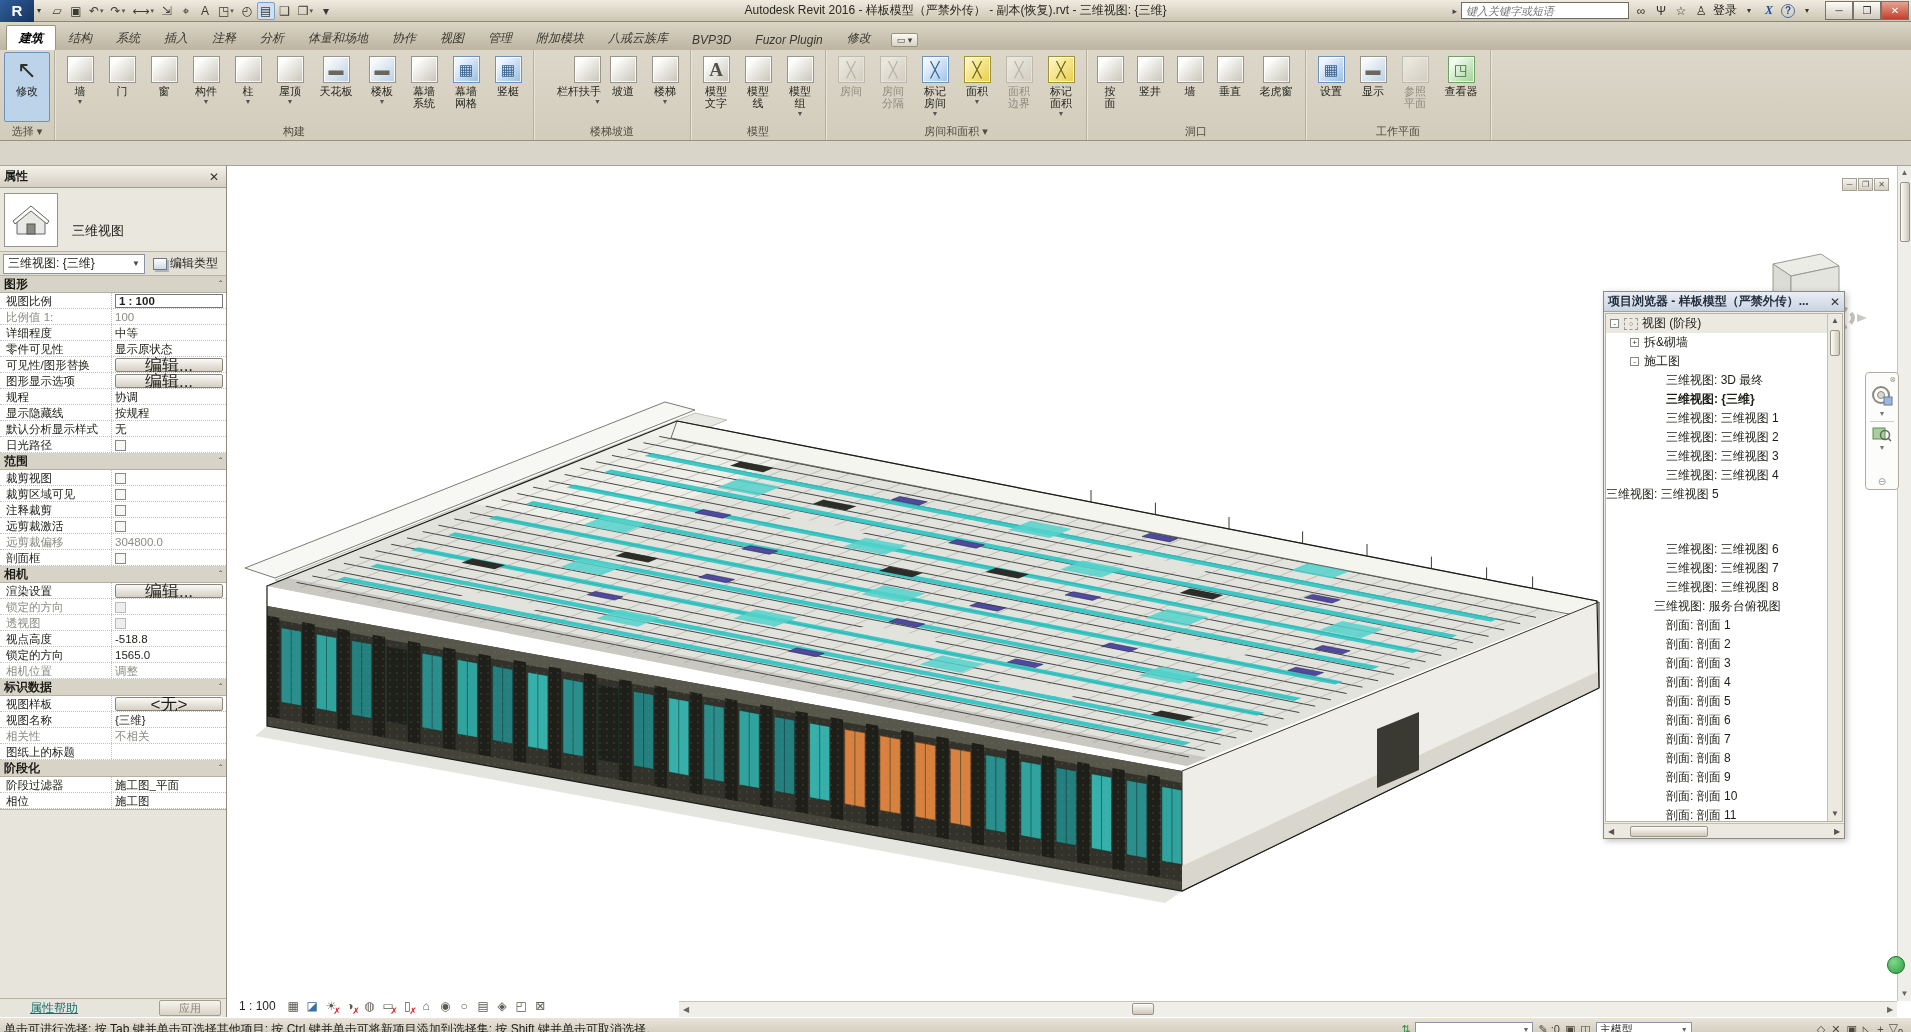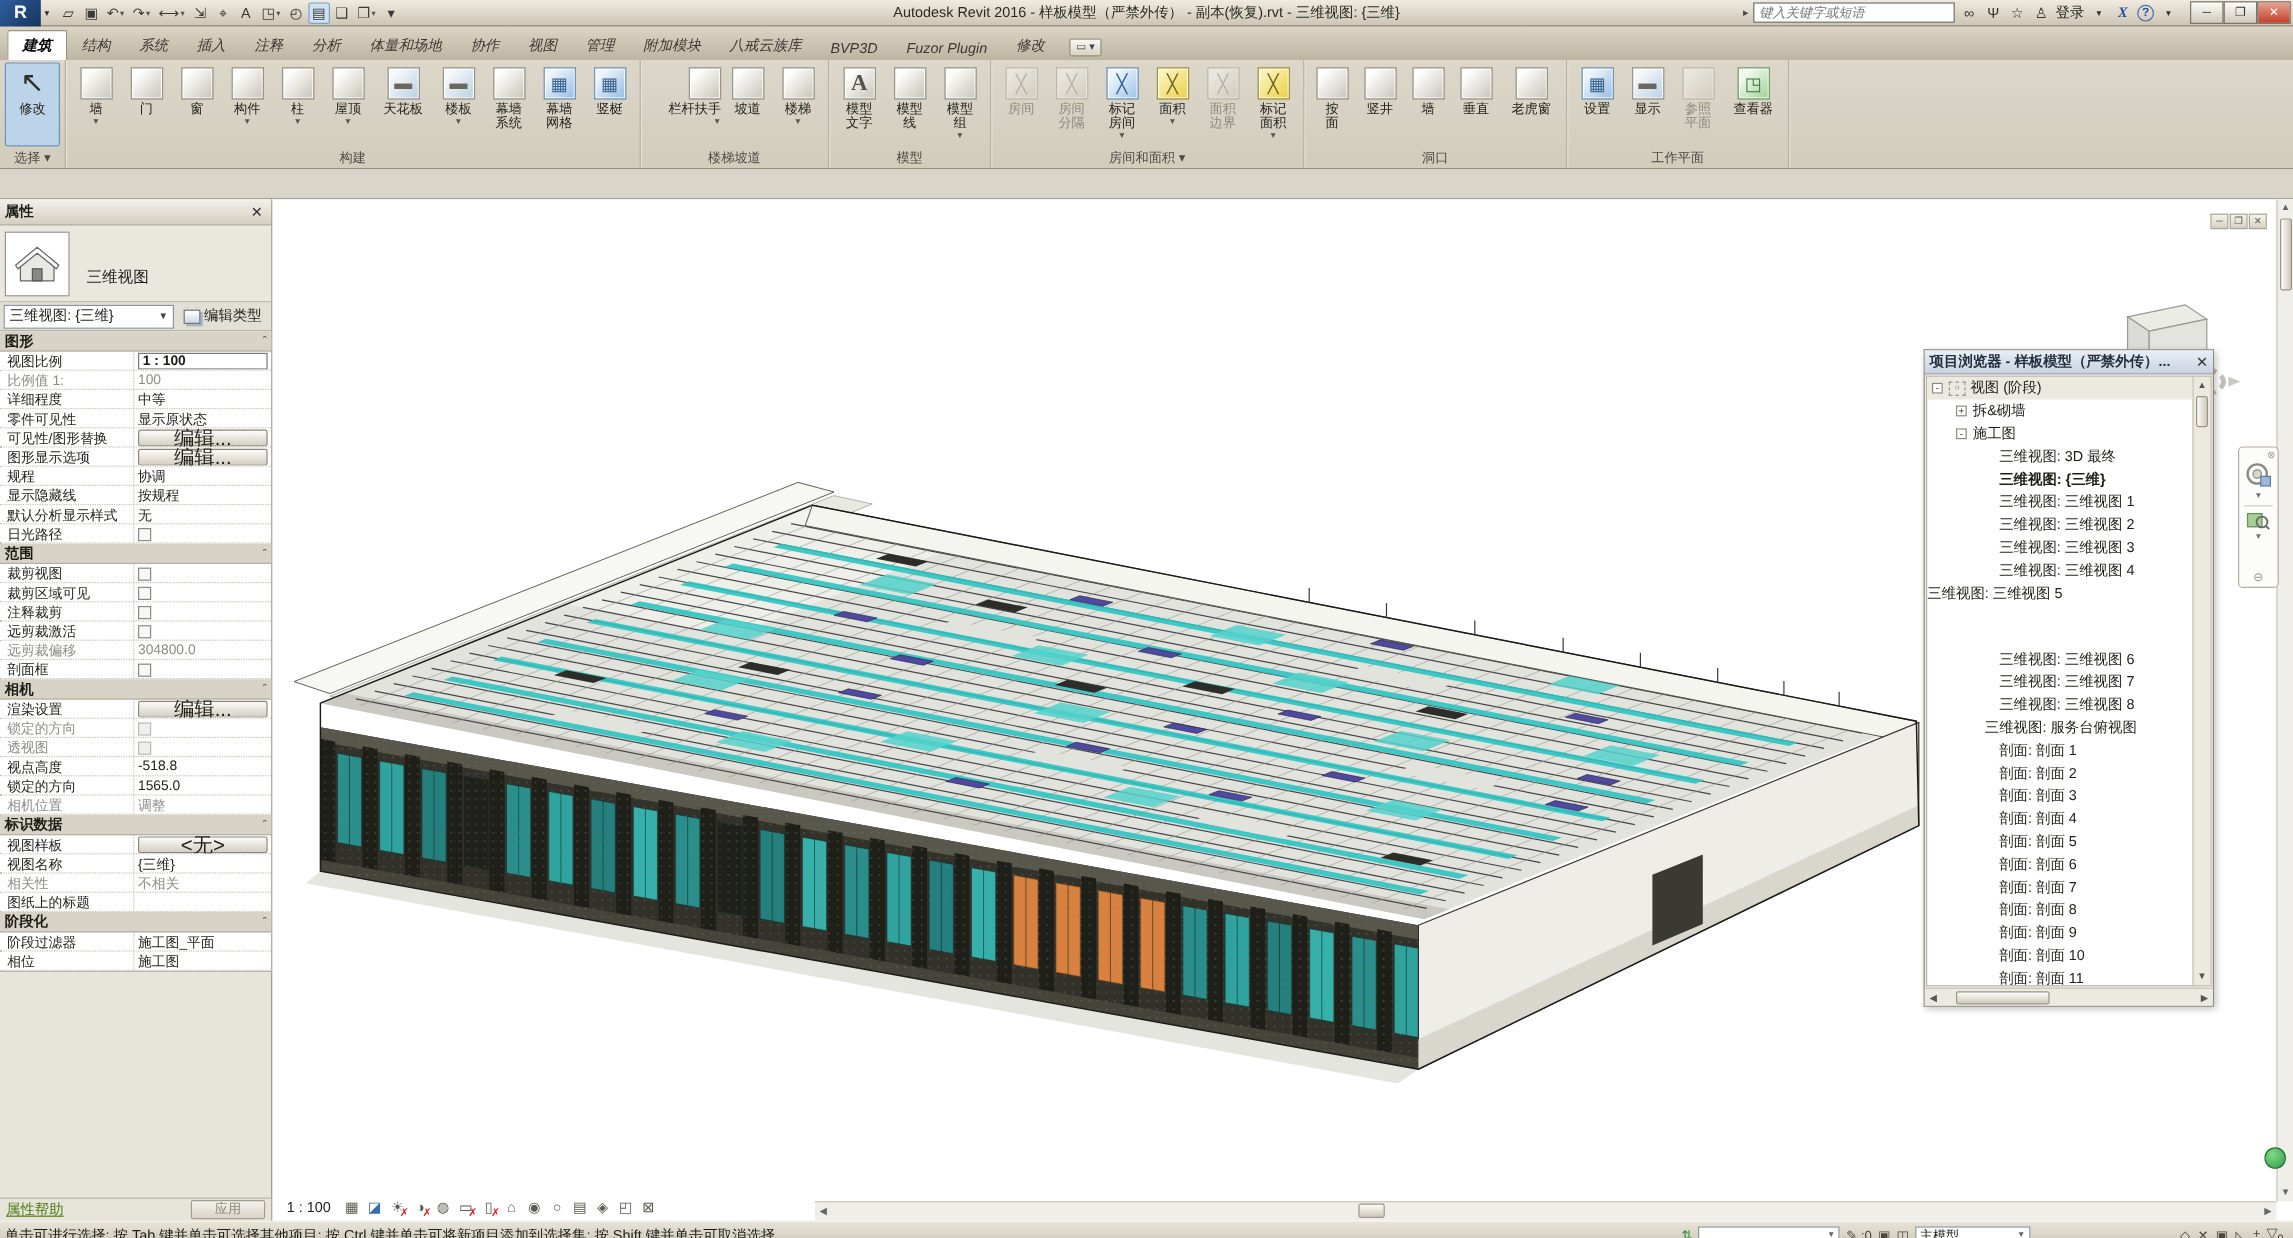--- a/index.html
+++ b/index.html
@@ -68,21 +68,21 @@
 .pgroup .chev{margin-left:auto;font-size:9px;color:#555;}
 .prow{height:16px;display:flex;border-bottom:1px dotted #c2c2ba;}
 .plabel{width:112px;padding:1px 3px 0 6px;border-right:1px dotted #c2c2ba;white-space:nowrap;overflow:hidden;font-size:11.5px;}
 .pval{flex:1;padding:1px 3px 0;font-size:11.5px;white-space:nowrap;overflow:hidden;display:flex;align-items:center;}
 .pdis{color:#8c8c86;}
 .pinput{width:100%;border:1px solid #777;background:#fff;height:14px;display:flex;align-items:center;padding:0 3px;font-weight:bold;}
 .pbtn{width:100%;height:14px;border:1px solid #8a8578;border-radius:2px;background:linear-gradient(#fbfaf7,#d5d0c3);text-align:center;font-size:17px;line-height:13px;}
 .pcb{width:11px;height:11px;border:1px solid #8a8a84;background:#f7f7f5;margin-top:1px;}
 .pcb.dis{border-color:#bcbcb6;background:#eee;}
 .props-footer{position:absolute;left:0;right:0;bottom:0;height:19px;border-top:1px solid #b9b3a4;display:flex;align-items:center;padding:0 5px;background:#e7e4db;}
-.help-link{color:#4d7c0f;text-decoration:underline;}
+.help-link{color:#0f766e;text-decoration:underline;margin-left:25px;}
 .apply-btn{margin-left:auto;width:62px;height:16px;border:1px solid #a39e90;border-radius:2px;background:linear-gradient(#f6f4ee,#d8d3c6);color:#8a867a;text-align:center;font-size:11px;line-height:14px;}
 
 .canvas{position:relative;flex:1;background:#ffffff;overflow:hidden;}
 #model-svg{position:absolute;left:0;top:0;}
 .docwin{position:absolute;top:12px;right:22px;display:flex;gap:1px;z-index:3;}
 .dwb{width:15px;height:13px;border:1px solid #a7a294;background:linear-gradient(#f6f4ee,#d5d0c2);font-size:8px;color:#555;display:flex;align-items:center;justify-content:center;}
 
 .navbar{position:absolute;right:12px;top:206px;width:34px;height:118px;background:rgba(252,252,250,.95);border:1px solid #b2ada0;border-radius:4px;z-index:3;display:flex;flex-direction:column;align-items:center;padding-top:2px;}
 .nav-x{align-self:flex-end;font-size:8px;color:#999;margin-right:2px;}
 .nav-dd{font-size:7px;color:#777;margin:2px 0;}

